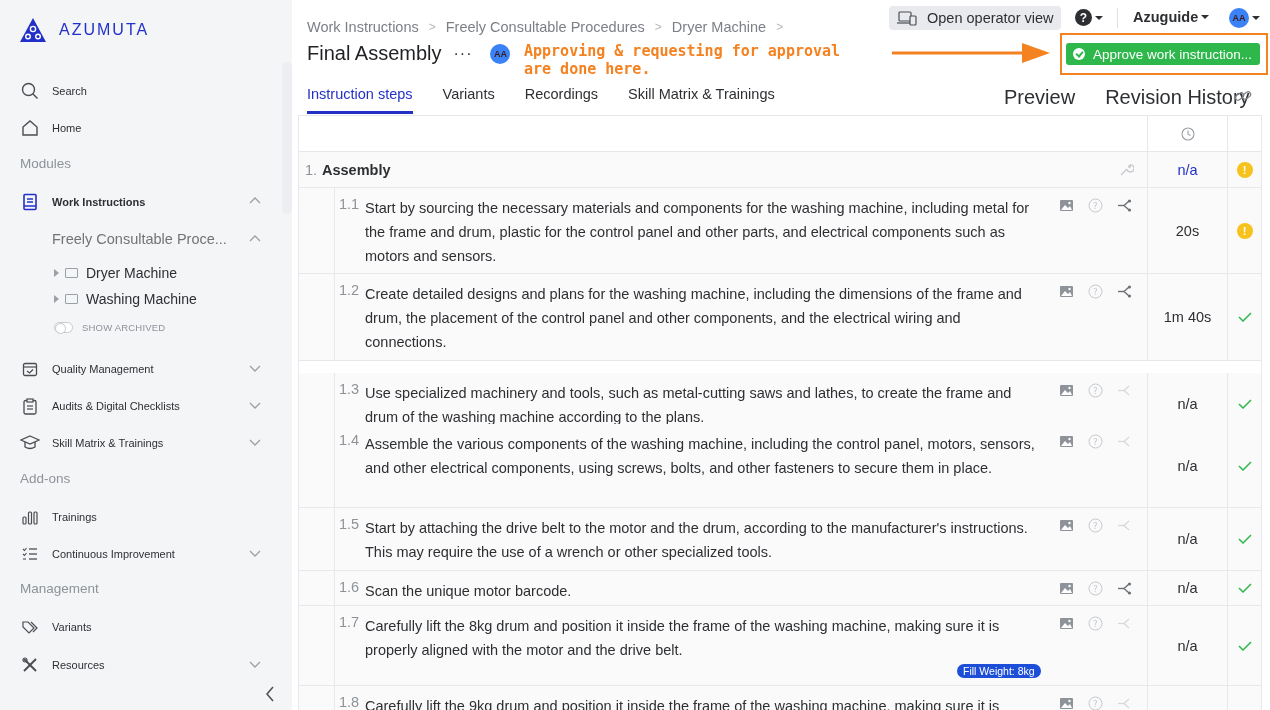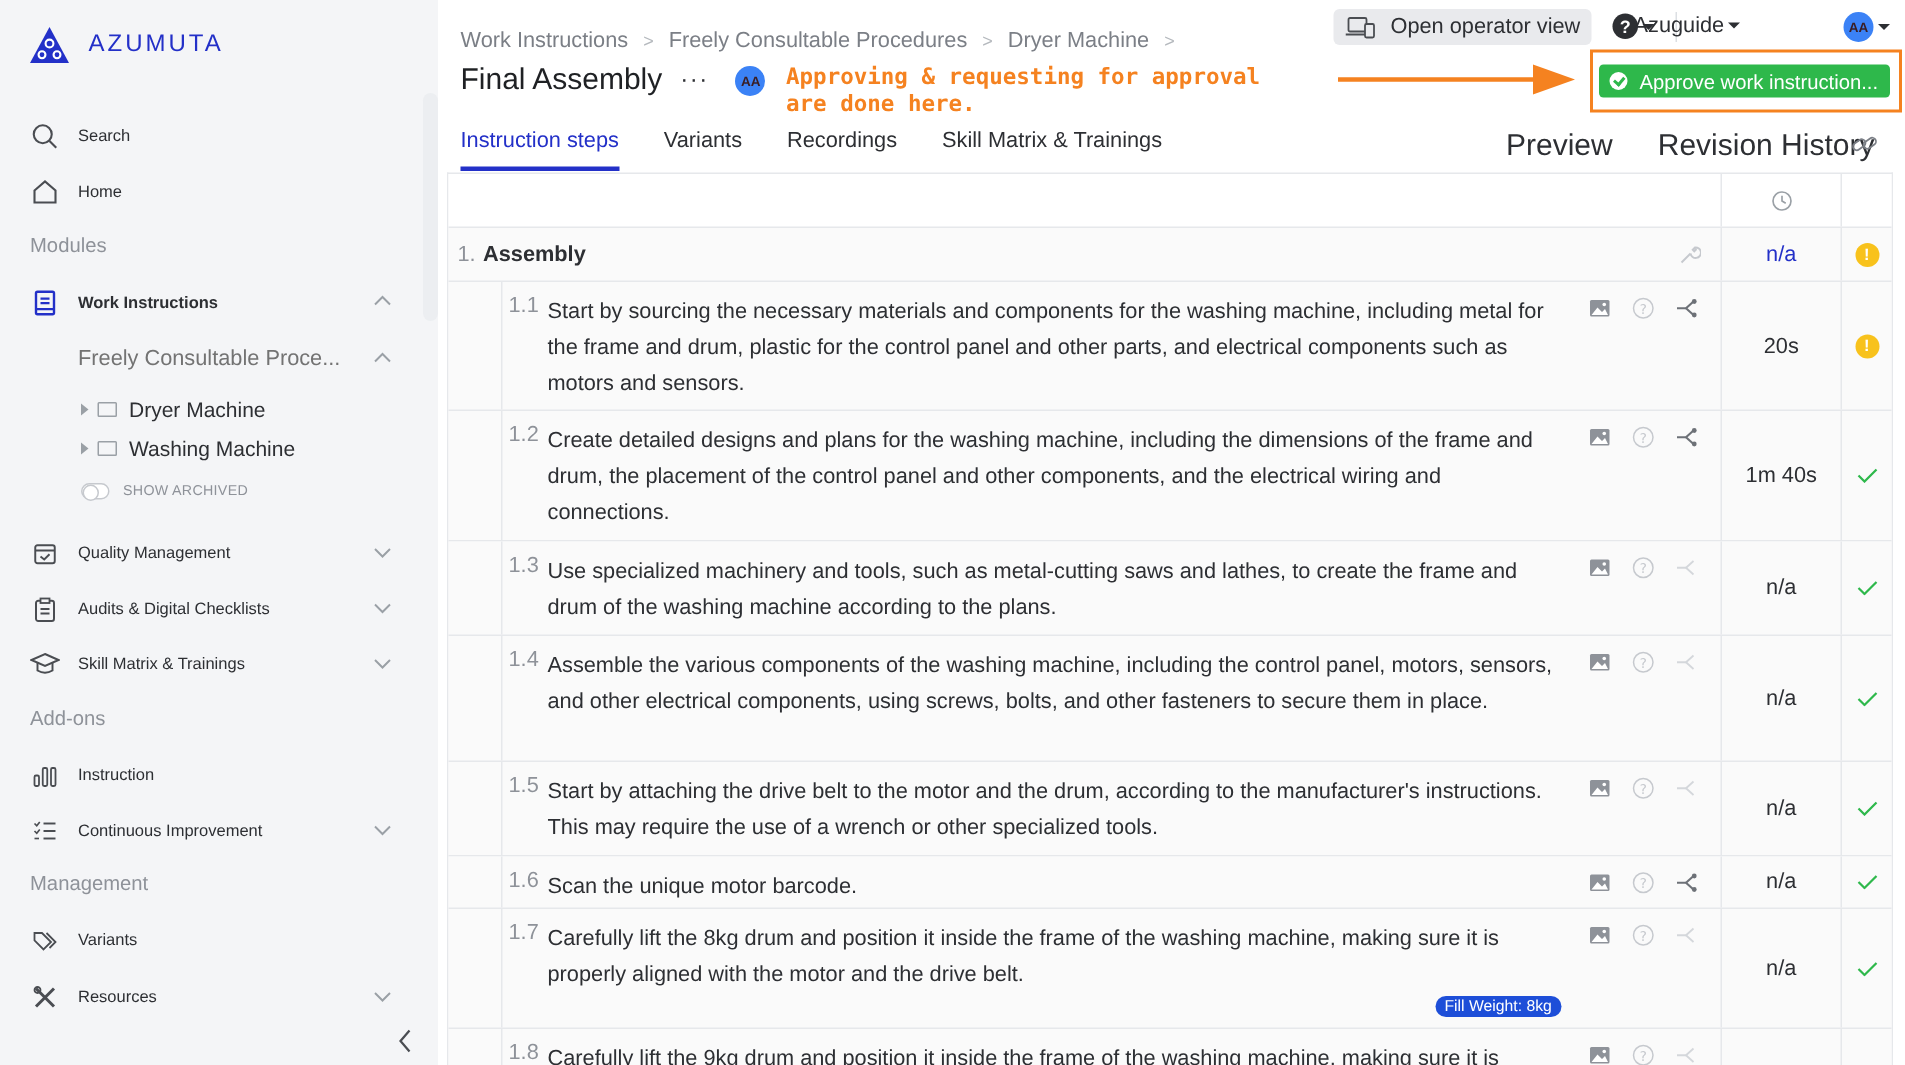--- a/index.html
+++ b/index.html
@@ -37,21 +37,21 @@
   .annotation { position: absolute; left: 520px; top: 42px; font-family: "DejaVu Sans Mono", "Liberation Mono", monospace; font-weight: 700; font-size: 15px; line-height: 18px; color: #f58220; }
   .annotation span { background: #ffffff; display: inline-block; padding: 0 4px; }
   .arrow { position: absolute; left: 892px; top: 42px; width: 160px; height: 22px; }
 
   .op-view { position: absolute; left: 889px; top: 6px; width: 172px; height: 24px; background: #e9eaed; border-radius: 4px; display: flex; align-items: center; padding-left: 8px; font-size: 14.5px; color: #2d2f33; }
   .op-view .ico { width: 20px; height: 16px; margin-right: 10px; color: #4a4d52; }
   .help { position: absolute; left: 1075px; top: 9px; display: flex; align-items: center; }
   .help .q { width: 17px; height: 17px; border-radius: 50%; background: #2d2f33; color: #fff; font-size: 12px; font-weight: 700; display: flex; align-items: center; justify-content: center; }
   .caret { width: 0; height: 0; border-top: 4px solid #2d2f33; border-left: 4px solid transparent; border-right: 4px solid transparent; margin-left: 3px; }
   .vsep { position: absolute; left: 1117px; top: 8px; width: 1px; height: 20px; background: #dcdfe3; }
-  .org { position: absolute; left: 1089px; top: 9px; display: flex; align-items: center; font-size: 14.5px; color: #2d2f33; }
+  .org { position: absolute; left: 1133px; top: 9px; display: flex; align-items: center; font-size: 14.5px; color: #2d2f33; font-weight: bold; }
   .user { position: absolute; left: 1229px; top: 8px; display: flex; align-items: center; }
 
   .approve-frame { position: absolute; left: 1060px; top: 33px; width: 208px; height: 42px; border: 2.5px solid #f58220; }
   .approve-btn { position: absolute; left: 1066px; top: 43px; width: 194px; height: 22px; background: #2eb84b; border-radius: 3px; color: #fff; font-size: 13.5px; display: flex; align-items: center; padding-left: 7px; }
   .approve-btn .check { width: 12px; height: 12px; border-radius: 50%; background: #fff; margin-right: 8px; position: relative; }
   .approve-btn .check::after { content: ""; position: absolute; left: 3.5px; top: 2px; width: 3px; height: 5px; border-right: 2px solid #2eb84b; border-bottom: 2px solid #2eb84b; transform: rotate(40deg); }
 
   
   .tabs { position: absolute; left: 307px; top: 86px; display: flex; font-size: 14.5px; }
   .tab { margin-right: 30px; color: #2d2f33; padding-bottom: 9px; }
@@ -187,21 +187,21 @@
     </div>
     <div class="section-label" style="top:471px">Add-ons</div>
     <div class="nav-item" style="top:505px">
       <span class="ico">
           <svg width="16" height="16" viewBox="0 0 16 16">
             <rect x="1" y="8" width="3" height="7" rx="1" fill="none" stroke="#4a4d52" stroke-width="1.2"></rect>
             <rect x="6.5" y="3" width="3" height="12" rx="1" fill="none" stroke="#4a4d52" stroke-width="1.2"></rect>
             <rect x="12" y="3" width="3" height="12" rx="1" fill="none" stroke="#4a4d52" stroke-width="1.2"></rect>
           </svg>
         </span>
-      <span>Instruction</span>
+      <span>Trainings</span>
     </div>
     <div class="nav-item" style="top:542px">
       <span class="ico">
           <svg width="16" height="16" viewBox="0 0 16 16">
             <polyline points="1,3 2.5,4.5 4.5,2" fill="none" stroke="#4a4d52" stroke-width="1.1"></polyline>
             <polyline points="1,8 2.5,9.5 4.5,7" fill="none" stroke="#4a4d52" stroke-width="1.1"></polyline>
             <line x1="1" y1="13" x2="4" y2="13" stroke="#4a4d52" stroke-width="1.1"></line>
             <line x1="7" y1="3" x2="15" y2="3" stroke="#4a4d52" stroke-width="1.3"></line>
             <line x1="7" y1="8" x2="15" y2="8" stroke="#4a4d52" stroke-width="1.3"></line>
             <line x1="7" y1="13" x2="15" y2="13" stroke="#4a4d52" stroke-width="1.3"></line>
@@ -379,21 +379,21 @@
           </svg>
       </div>
       <div class="col-time">1m 40s</div>
       <div class="col-stat">
           <svg class="ok" viewBox="0 0 14 10">
             <polyline points="1,5 5,9 13,1" fill="none" stroke="#2eb84b" stroke-width="1.5"></polyline>
           </svg>
         </div>
     </div>
 
-    <div class="row" style="top:245px;height:63px">
+    <div class="row" style="top:257px;height:63px">
       <div class="indent-bar"></div>
       <span class="step-num">1.3</span>
       <span class="step-text">Use specialized machinery and tools, such as metal-cutting saws and lathes, to create the frame and drum of the washing machine according to the plans.</span>
       <div class="row-icons">
         <svg class="i" viewBox="0 0 15 15">
             <rect x="1" y="2" width="13" height="11" rx="1" fill="#8e9299"></rect>
             <polygon points="2,12 6,7 9,10 11,8 13,12" fill="#fff"></polygon>
             <circle cx="10.5" cy="5" r="1.2" fill="#fff"></circle>
           </svg>
         <svg class="i" viewBox="0 0 15 15">

